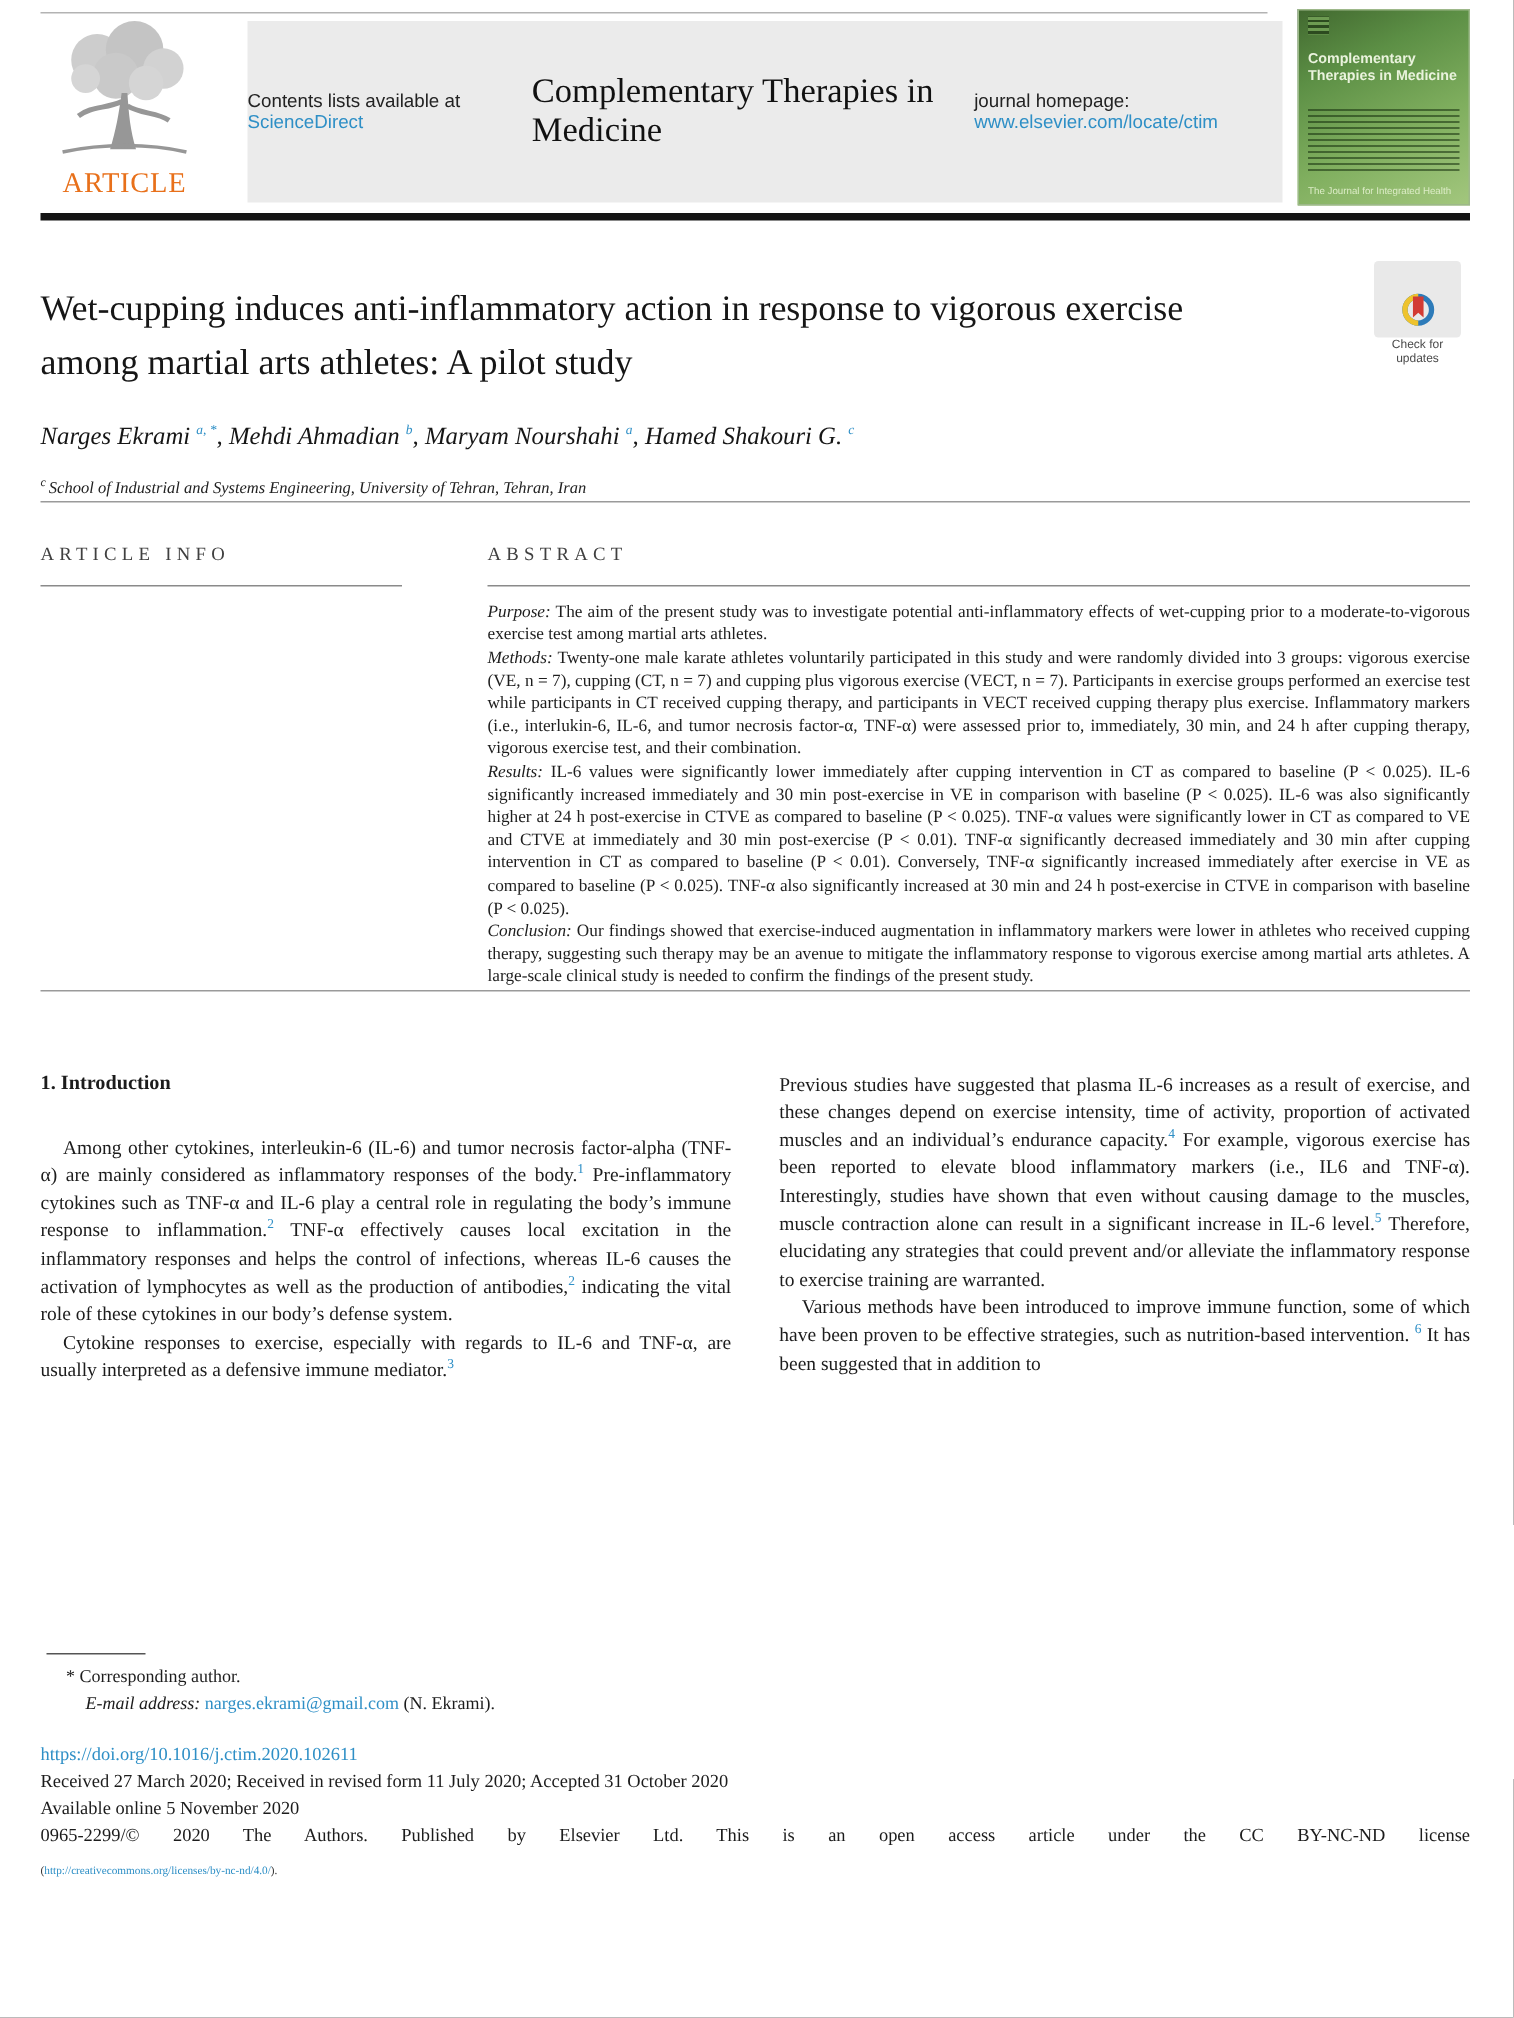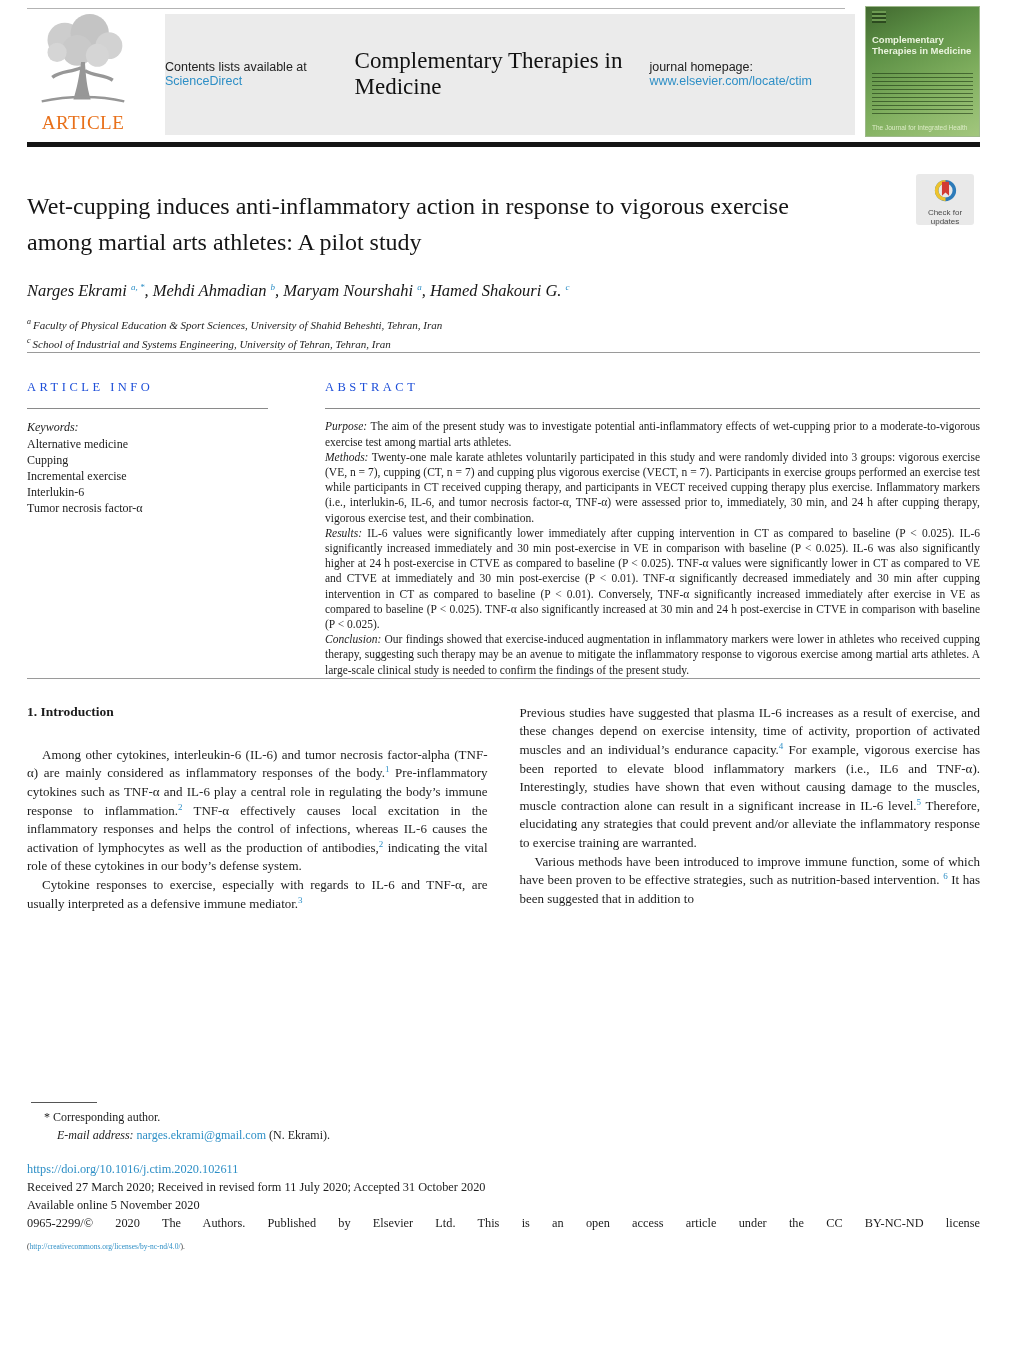--- a/index.html
+++ b/index.html
@@ -39,41 +39,41 @@
     font-family:"Liberation Sans",sans-serif;font-size:6.5px;}
   .thick-rule{height:5px;background:#141414;margin-top:5px;}
   
   .title-row{position:relative;}
   h1.article-title{
     font-size:24px;font-weight:normal;line-height:36px;margin:0;
     padding-top:41px;width:800px;color:#161616;
   }
   .update-badge{
     position:absolute;right:6px;top:27px;width:58px;height:51px;background:#e9e9e9;
-    border-radius:3px;text-align:center;box-sizing:border-box;padding-top:4px;cursor:pointer;
+    border-radius:3px;text-align:center;box-sizing:border-box;padding-top:20px;cursor:pointer;
   }
   .update-badge .badge-text{font-family:"Liberation Sans",sans-serif;font-size:8px;
     line-height:9px;color:#4a4a4a;margin-top:1px;}
   .authors{margin-top:21px;font-size:16.5px;color:#161616;font-style:italic;}
   .authors sup{color:#2e8fc6;font-size:10px;}
   .affiliations{margin-top:13px;font-size:11px;line-height:15.5px;font-style:italic;color:#222;}
   .affiliations sup{font-size:8px;margin-right:2px;}
   hr.full{border:none;border-top:1px solid #9a9a9a;margin:0;}
   .rule-after-affil{margin-top:13px;}
   
   .info-grid{display:grid;grid-template-columns:241px 1fr;column-gap:57px;margin-top:27px;}
-  .col-heading{font-size:12.5px;letter-spacing:3.5px;color:#1d4ed8;}
+  .col-heading{font-size:12.5px;letter-spacing:3.5px;color:#404040;}
   .heading-rule{border:none;border-top:1px solid #8a8a8a;margin:13px 0 10px;}
   .keywords{font-size:12px;line-height:16.2px;}
   .keywords-label{font-style:italic;}
   .abstract-body{font-size:11.5px;line-height:15.2px;text-align:justify;color:#1d1d1d;}
   .abs-label{font-style:italic;font-family:Liberation Serif, serif;}
   .rule-after-abstract{margin-top:15px;}
   
-  .body-grid{display:grid;grid-template-columns:1fr 1fr;column-gap:27px;margin-top:25px;gap:32px;}
+  .body-grid{display:grid;grid-template-columns:1fr 1fr;column-gap:27px;margin-top:53px;gap:32px;}
   h2.intro-heading{font-size:13.5px;font-weight:bold;margin:0 0 26px;}
   .body-par{font-size:13px;line-height:18.6px;text-align:justify;margin:0;}
   .indent{text-indent:15px;}
   .body-par sup, sup.ref{color:#2e8fc6;font-size:9px;line-height:0;}
   
   .footnote{position:absolute;left:31px;top:1102px;width:500px;font-size:12px;}
   .footnote-rule{width:66px;border:none;border-top:1px solid #555;margin:0 0 7px;}
   .fn1{padding-left:13px;}
   .fn2{padding-left:26px;margin-top:3px;}
   .footer{position:absolute;left:27px;right:29px;top:1160px;font-size:12.3px;line-height:18px;}
@@ -140,38 +140,29 @@
       <div class="badge-text">
         <div>Check for</div>
         <div>updates</div>
       </div>
     </div>
   </div>
 
   <div class="authors">Narges Ekrami <sup class="ref">a, *</sup>, Mehdi Ahmadian <sup class="ref">b</sup>, Maryam Nourshahi <sup class="ref">a</sup>, Hamed Shakouri G. <sup class="ref">c</sup></div>
 
   <div class="affiliations">
-    <div><sup>a</sup><span>Faculty of Physical Education &amp; Sport Sciences, University of Shahid Beheshti, Tehran, Iran</span></div>
     <div><sup>c</sup><span>School of Industrial and Systems Engineering, University of Tehran, Tehran, Iran</span></div>
   </div>
 
   <hr class="full rule-after-affil">
 
   <div class="info-grid">
     <div>
       <div class="col-heading">ARTICLE INFO</div>
       <hr class="heading-rule">
-      <div class="keywords">
-        <div class="keywords-label">Keywords:</div>
-        <div>Alternative medicine</div>
-        <div>Cupping</div>
-        <div>Incremental exercise</div>
-        <div>Interlukin-6</div>
-        <div>Tumor necrosis factor-α</div>
-      </div>
     </div>
 
     <div>
       <div class="col-heading">ABSTRACT</div>
       <hr class="heading-rule">
       <div class="abstract-body">
         <span><span class="abs-label">Purpose:</span><span> The aim of the present study was to investigate potential anti-inflammatory effects of wet-cupping prior to a moderate-to-vigorous exercise test among martial arts athletes.</span><br></span>
         <span><span class="abs-label">Methods:</span><span> Twenty-one male karate athletes voluntarily participated in this study and were randomly divided into 3 groups: vigorous exercise (VE, n = 7), cupping (CT, n = 7) and cupping plus vigorous exercise (VECT, n = 7). Participants in exercise groups performed an exercise test while participants in CT received cupping therapy, and participants in VECT received cupping therapy plus exercise. Inflammatory markers (i.e., interlukin-6, IL-6, and tumor necrosis factor-α, TNF-α) were assessed prior to, immediately, 30 min, and 24 h after cupping therapy, vigorous exercise test, and their combination.</span><br></span>
         <span><span class="abs-label">Results:</span><span> IL-6 values were significantly lower immediately after cupping intervention in CT as compared to baseline (P &lt; 0.025). IL-6 significantly increased immediately and 30 min post-exercise in VE in comparison with baseline (P &lt; 0.025). IL-6 was also significantly higher at 24 h post-exercise in CTVE as compared to baseline (P &lt; 0.025). TNF-α values were significantly lower in CT as compared to VE and CTVE at immediately and 30 min post-exercise (P &lt; 0.01). TNF-α significantly decreased immediately and 30 min after cupping intervention in CT as compared to baseline (P &lt; 0.01). Conversely, TNF-α significantly increased immediately after exercise in VE as compared to baseline (P &lt; 0.025). TNF-α also significantly increased at 30 min and 24 h post-exercise in CTVE in comparison with baseline (P &lt; 0.025).</span><br></span>
         <span><span class="abs-label">Conclusion:</span><span> Our findings showed that exercise-induced augmentation in inflammatory markers were lower in athletes who received cupping therapy, suggesting such therapy may be an avenue to mitigate the inflammatory response to vigorous exercise among martial arts athletes. A large-scale clinical study is needed to confirm the findings of the present study.</span></span>

